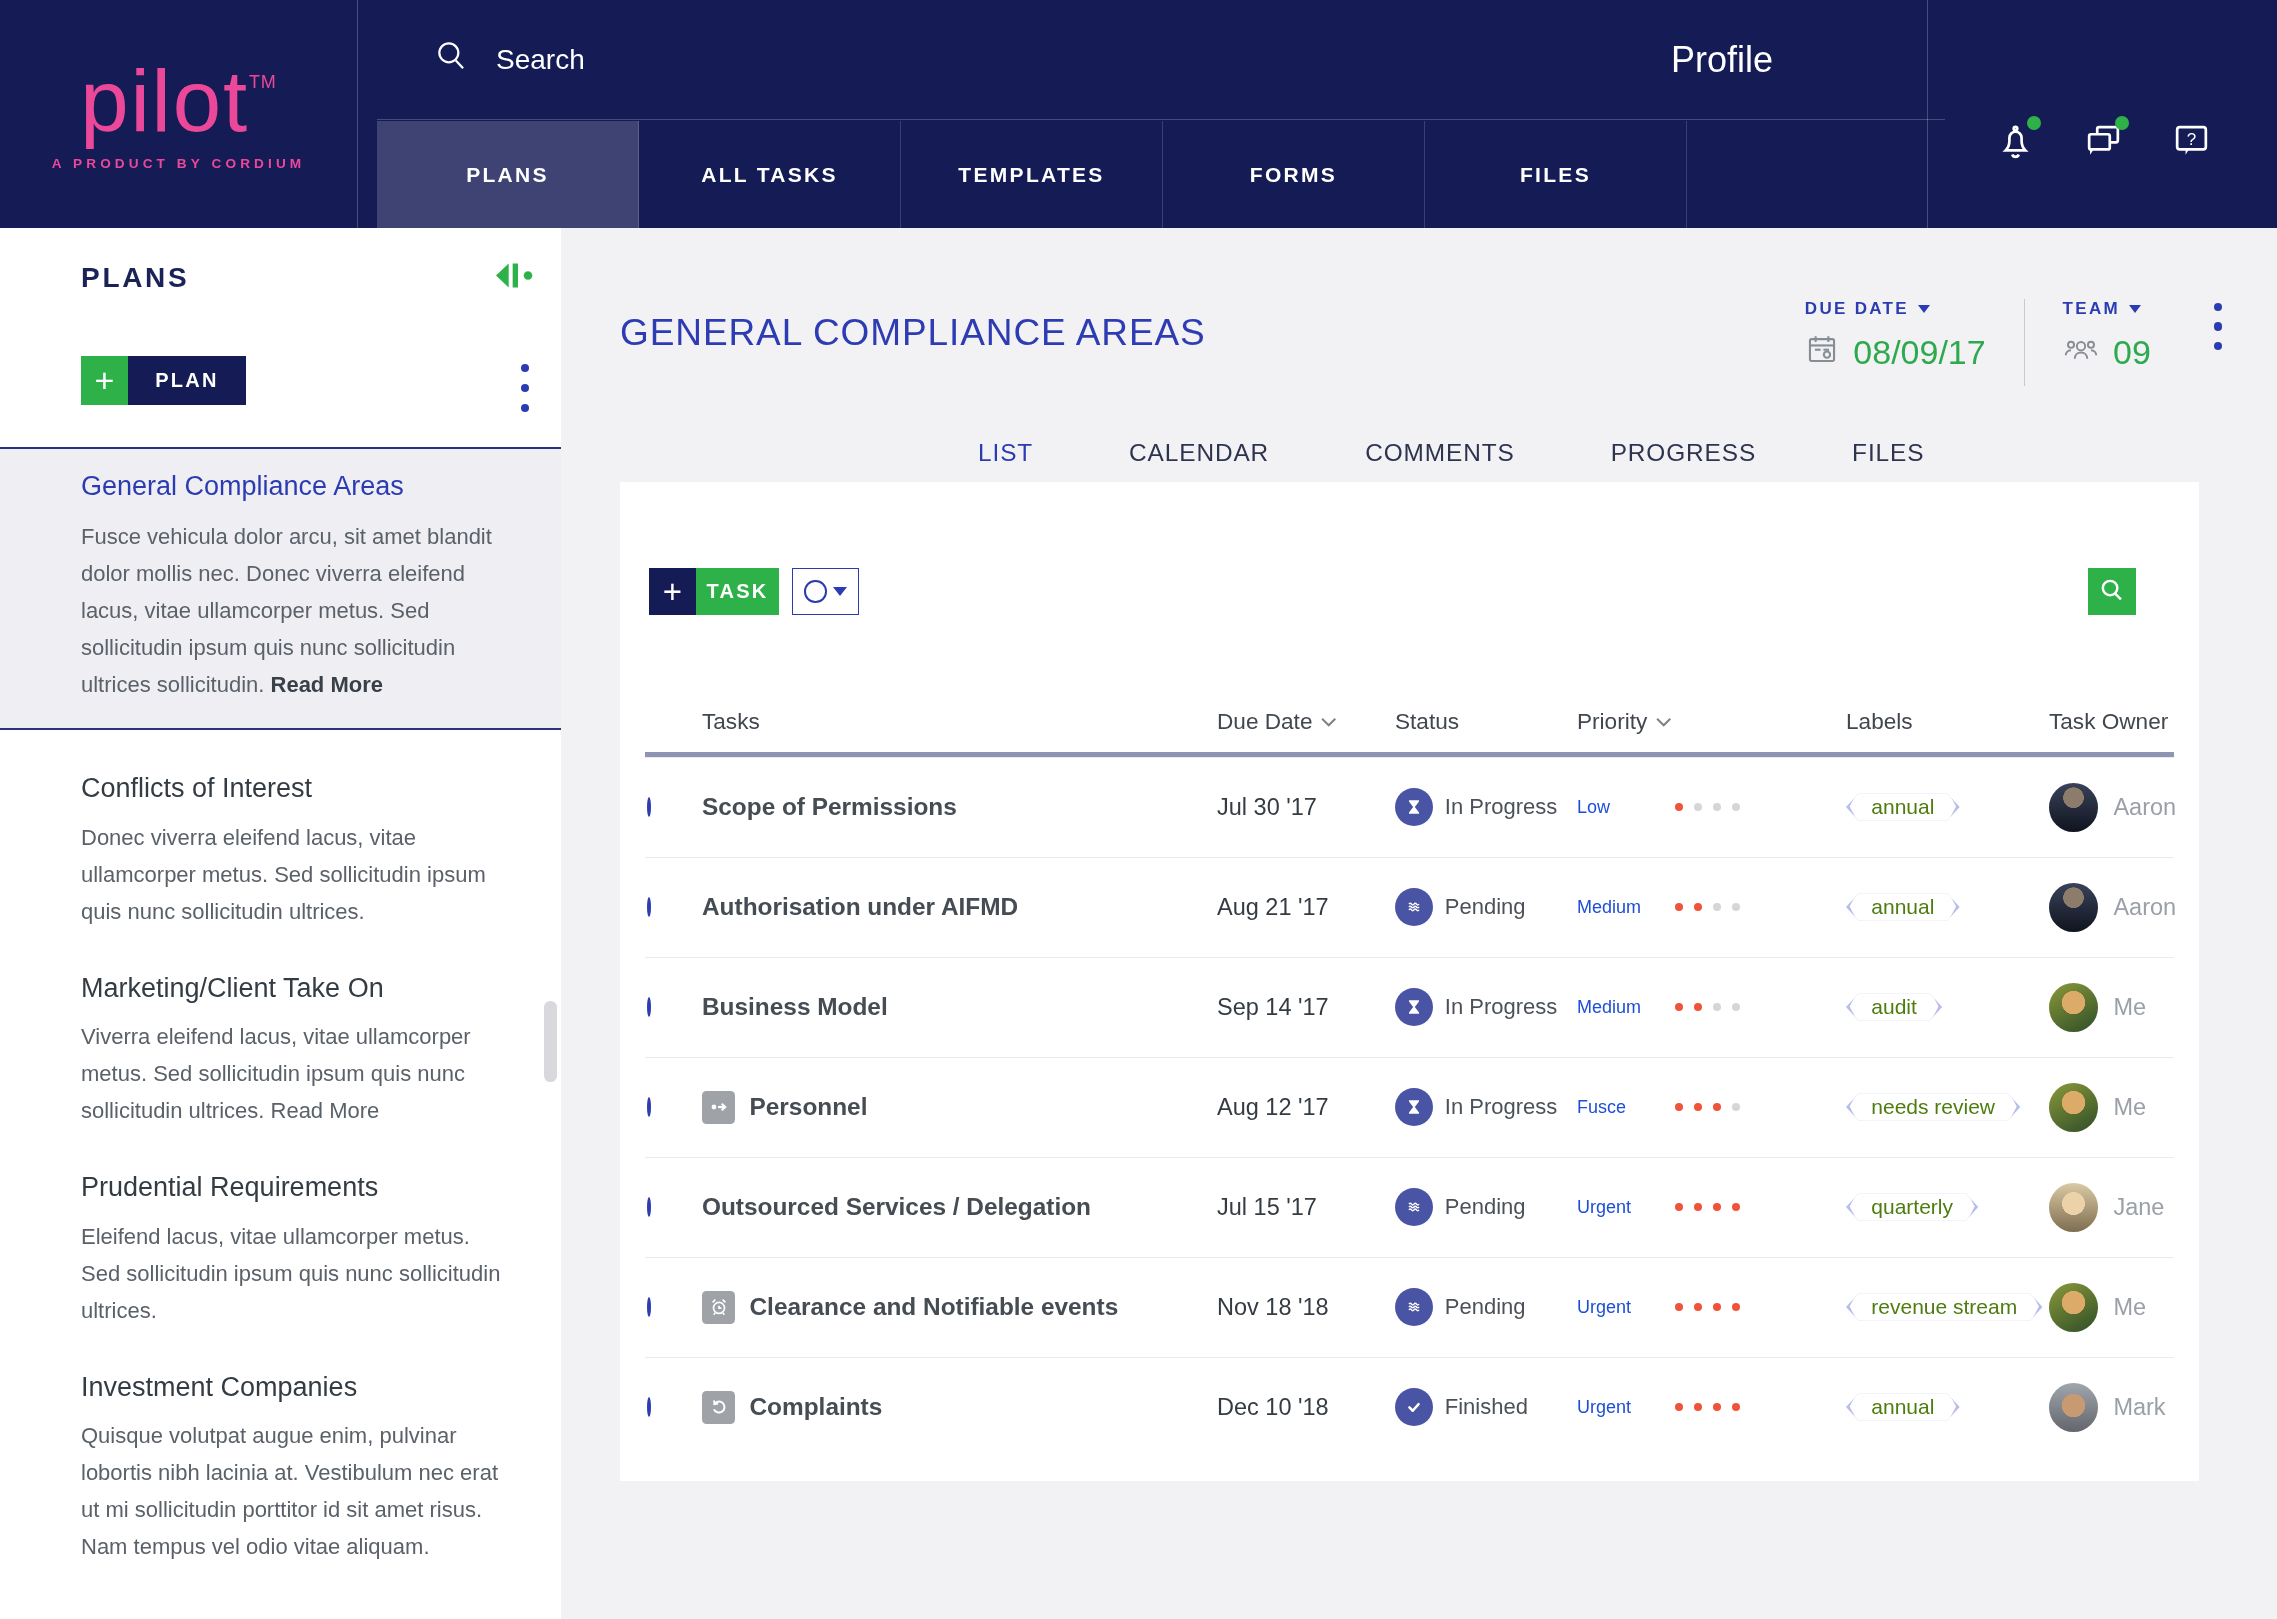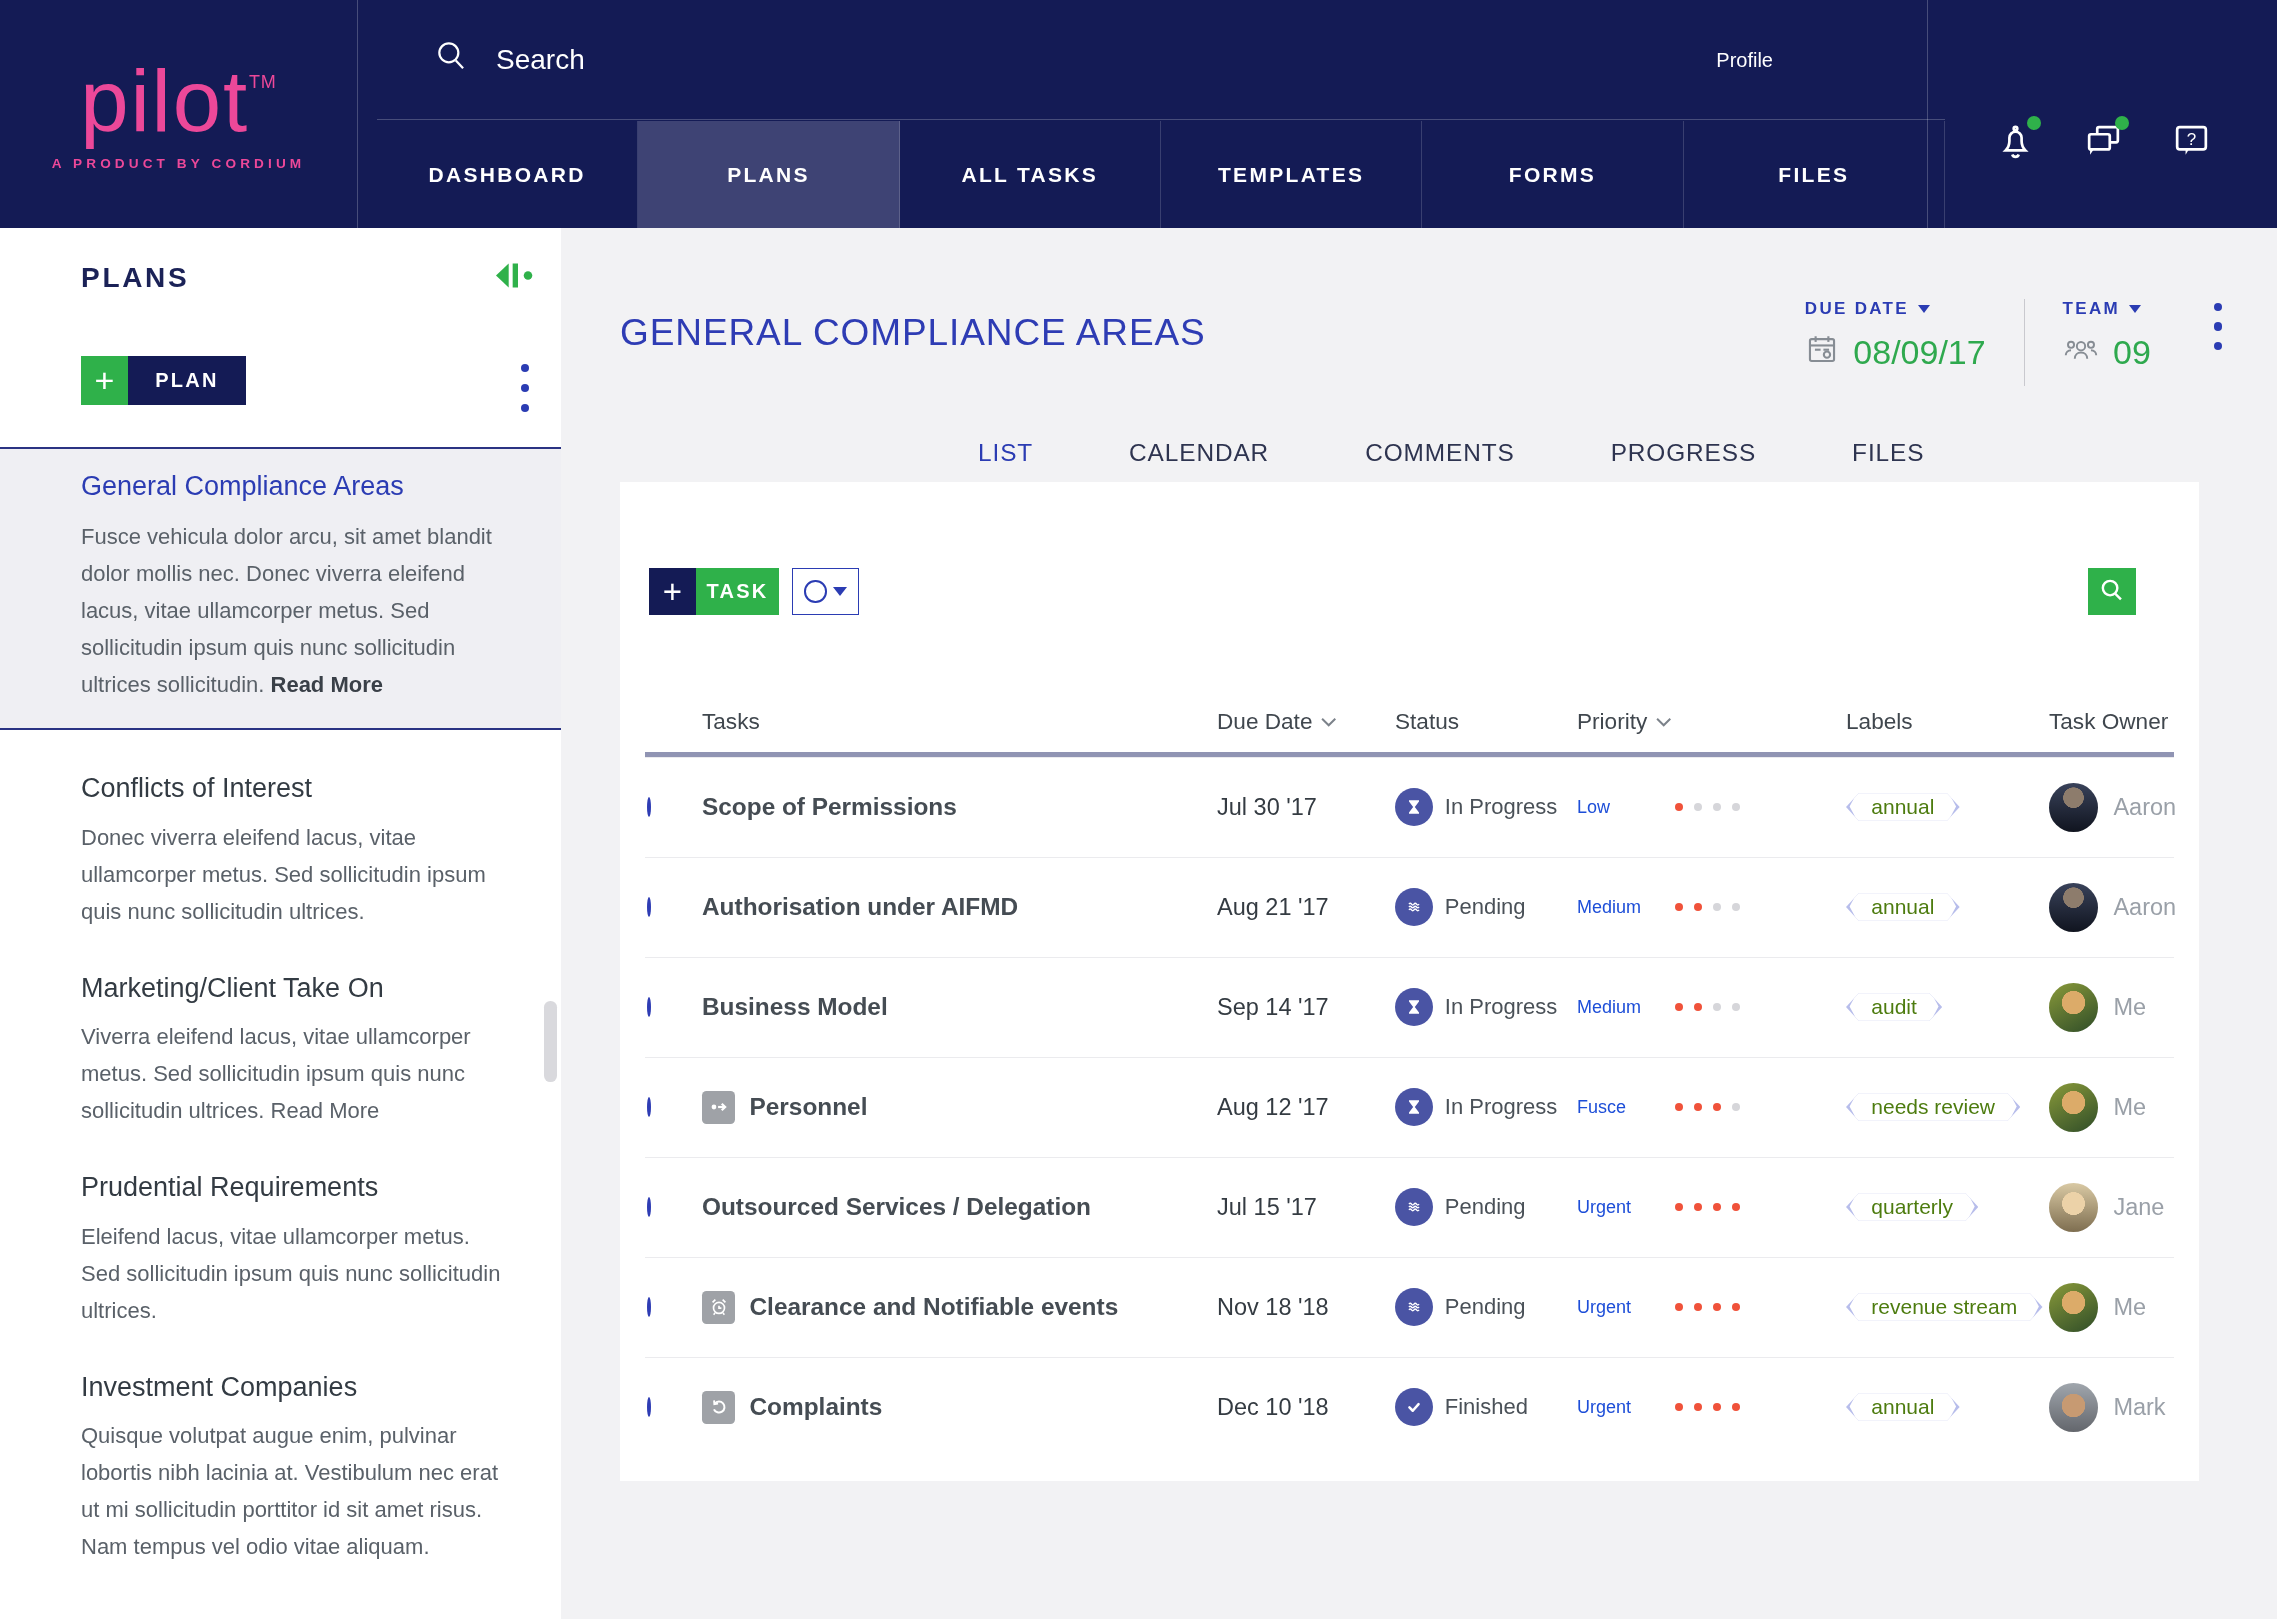--- a/index.html
+++ b/index.html
@@ -16,21 +16,21 @@
     align-items:center; justify-content:center; color:#ec4899; }
   .logo-word { font-size:87px; font-weight:400; letter-spacing:1.8px; line-height:1; }
   .logo-word sup { font-size:18px; letter-spacing:0.9px; vertical-align:43px; }
   .logo-tagline { font-size:13.6px; font-weight:700; letter-spacing:4.1px; margin-top:12.7px; }
   .topbar-right { position:absolute; left:377px; top:0; width:1568px; height:264px; }
   .search-row { position:absolute; left:0; top:0; right:0; height:120px;
     border-bottom:0.9px solid rgba(255,255,255,.22); display:flex; align-items:center; }
   .search-box { display:flex; align-items:center; gap:25px; margin-left:56px; color:#fff; cursor:text; }
   .search-box span { font-size:28px; }
   .profile { position:absolute; right:172px; top:0; height:120px; display:flex; align-items:center;
-    color:#fff; font-size:20px; cursor:pointer; }
+    color:#fff; font-size:36px; cursor:pointer; }
   .nav-tabs { position:absolute; left:0; top:121px; right:0; height:107px; display:flex; }
   .nav-tab { width:262px; height:107px; display:flex; align-items:center; justify-content:center;
     color:#fff; font-size:21px; font-weight:700; letter-spacing:2.3px;
     border-right:0.9px solid rgba(255,255,255,.16); cursor:pointer; }
   .nav-tab.active { background:#3e4374; }
   .topbar-icons { position:absolute; left:1927px; top:0; width:351px; height:228px;
     border-left:0.9px solid rgba(255,255,255,.22); display:flex; align-items:center;
     justify-content:center; gap:45px; padding-top:52px; }
   .tb-ico { position:relative; width:43px; height:43px; cursor:pointer; }
   .tb-ico svg { width:43px; height:43px; }
@@ -150,21 +150,20 @@
           <svg width="38" height="38" viewBox="0 0 24 24" fill="none" stroke="#fff" stroke-width="1.4">
             <circle cx="10" cy="10" r="6"></circle>
               <line x1="14.4" y1="14.8" x2="19" y2="19.8"></line>
           </svg>
         </span>
         <span>Search</span>
       </div>
       <div class="profile">Profile</div>
     </div>
     <nav class="nav-tabs">
-      <div class="nav-tab">DASHBOARD</div>
       <div class="nav-tab active">PLANS</div>
       <div class="nav-tab">ALL TASKS</div>
       <div class="nav-tab">TEMPLATES</div>
       <div class="nav-tab">FORMS</div>
       <div class="nav-tab">FILES</div>
     </nav>
   </div>
 
   <div class="topbar-icons">
     <div class="tb-ico">

